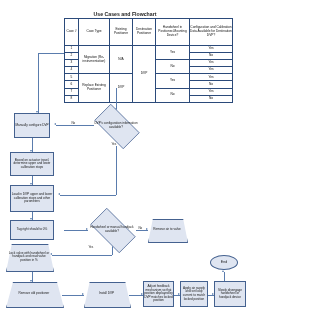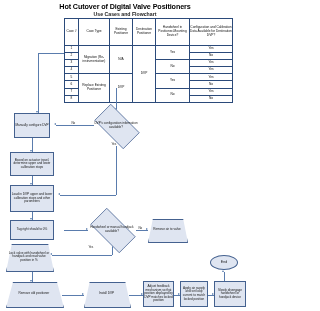--- a/index.html
+++ b/index.html
@@ -90,21 +90,20 @@
   .ar-u{border-left:1.6px solid transparent;border-right:1.6px solid transparent;border-bottom:2.4px solid #5a7cad;}
   .ar-r{border-top:1.6px solid transparent;border-bottom:1.6px solid transparent;border-left:2.4px solid #5a7cad;}
   .ar-l{border-top:1.6px solid transparent;border-bottom:1.6px solid transparent;border-right:2.4px solid #5a7cad;}
   .elab{position:absolute;font-size:3px;color:#222;background:#fff;padding:0 0.4px;}
 </style>
 </head>
 <body>
 
 <div id="root">
 
-  <div class="title">Hot Cutover of Digital Valve Positioners</div>
   <div class="subtitle">Use Cases and Flowchart</div>
 
   <table class="tbl">
     <thead>
       <tr>
         <th class="c-num">Case #</th>
         <th class="c-type">Case Type</th>
         <th class="c-exist">Existing Positioner</th>
         <th class="c-dest">Destination Positioner</th>
         <th class="c-hw">Handwheel in Positioner-Mounting Device?</th>

